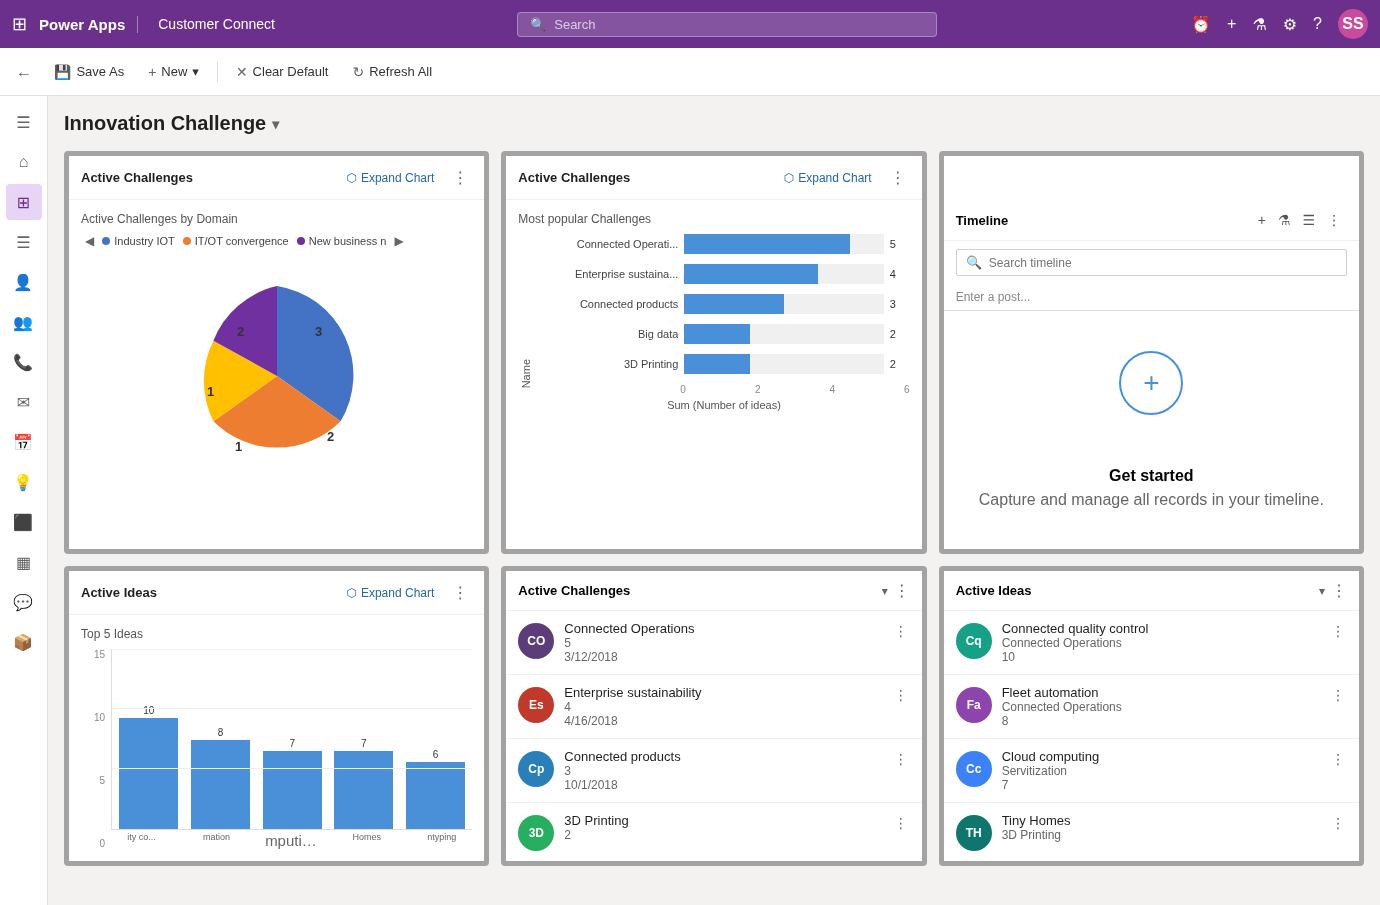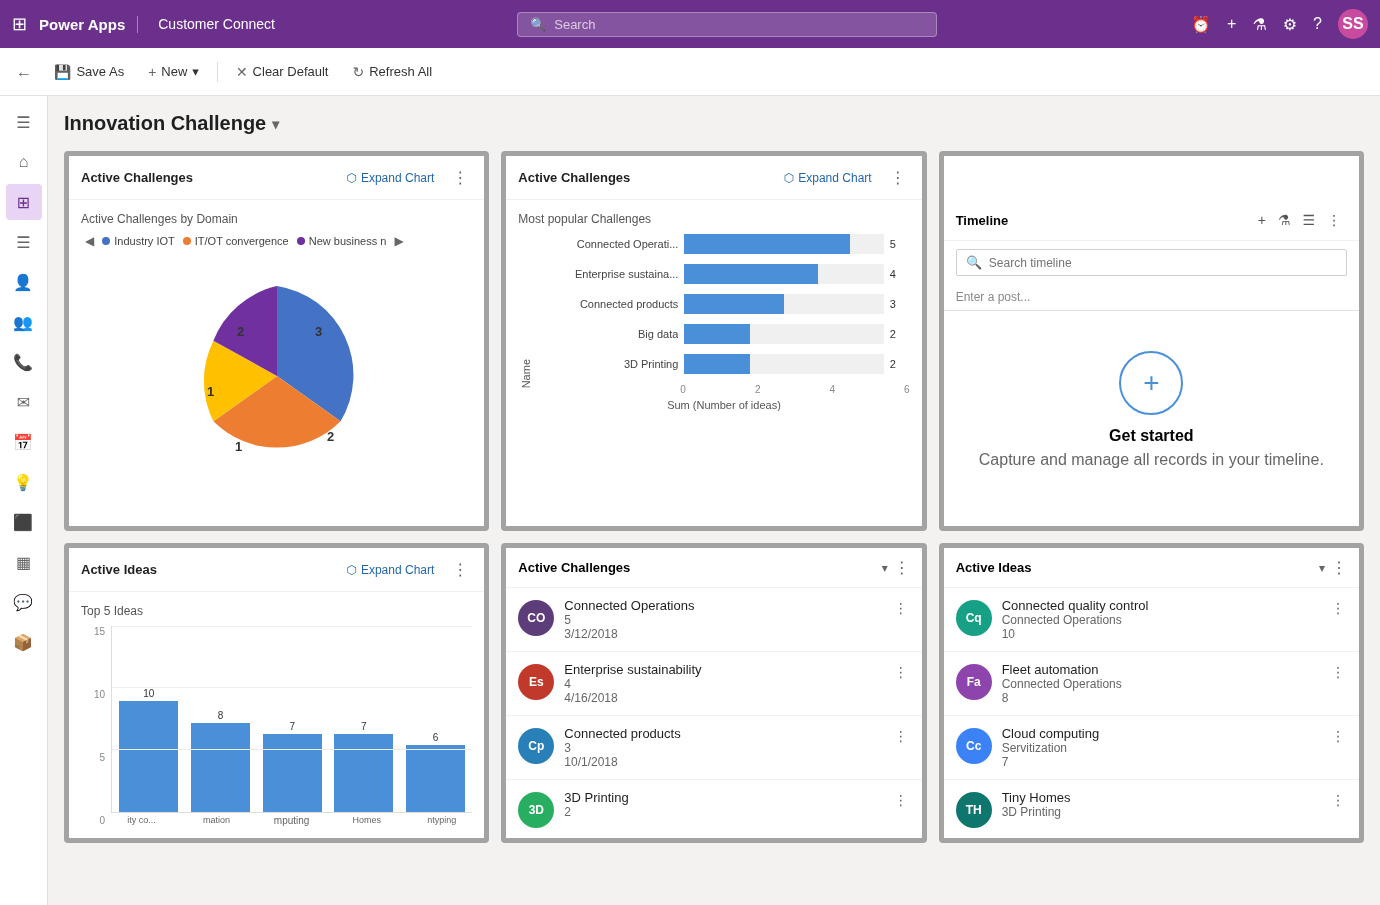--- a/index.html
+++ b/index.html
@@ -190,21 +190,21 @@
     }
     .get-started-circle {
       width: 64px; height: 64px;
       border: 2px solid #4a90d9;
       border-radius: 50%;
       display: flex; align-items: center; justify-content: center;
       font-size: 28px; color: #4a90d9;
       margin-bottom: 12px;
       cursor: pointer;
     }
-    .get-started-title { font-size: 16px; font-weight: 600; margin-bottom: 6px; }
+    .get-started-title { font-size: 16px; font-weight: 600; margin-bottom: 6px; margin-top: 40px; }
     .get-started-desc { font-size: 16px; color: #666; }
 
     
     .list-card { overflow: hidden; }
     .list-header {
       display: flex; align-items: center;
       padding: 10px 12px;
       border-bottom: 1px solid #f0f0f0;
       gap: 6px;
     }
@@ -481,21 +481,21 @@
                   <div style="width:90%;height:78px;background:#4a90d9"></div>
                 </div>
                 <div style="flex:1;display:flex;flex-direction:column;align-items:center">
                   <span style="font-size:10px;color:#333;margin-bottom:2px">6</span>
                   <div style="width:90%;height:67px;background:#4a90d9"></div>
                 </div>
               </div>
               <div style="display:flex;gap:22px;padding:2px 4px 0 4px">
                 <div style="flex:1;font-size:9px;color:#666;text-align:center;overflow:hidden;text-overflow:ellipsis;white-space:nowrap">ity co...</div>
                 <div style="flex:1;font-size:9px;color:#666;text-align:center;overflow:hidden;text-overflow:ellipsis;white-space:nowrap">mation</div>
-                <div style="flex:1;font-size:10px;color:#666;text-align:center;overflow:hidden;text-overflow:ellipsis;white-space:nowrap">mputing</div>
+                <div style="flex:1;font-size:15px;color:#666;text-align:center;overflow:hidden;text-overflow:ellipsis;white-space:nowrap">mputing</div>
                 <div style="flex:1;font-size:9px;color:#666;text-align:center;overflow:hidden;text-overflow:ellipsis;white-space:nowrap">Homes</div>
                 <div style="flex:1;font-size:9px;color:#666;text-align:center;overflow:hidden;text-overflow:ellipsis;white-space:nowrap">ntyping</div>
               </div>
             </div>
           </div>
         </div>
       </div>
 
       <div class="card list-card">
         <div class="list-header">

